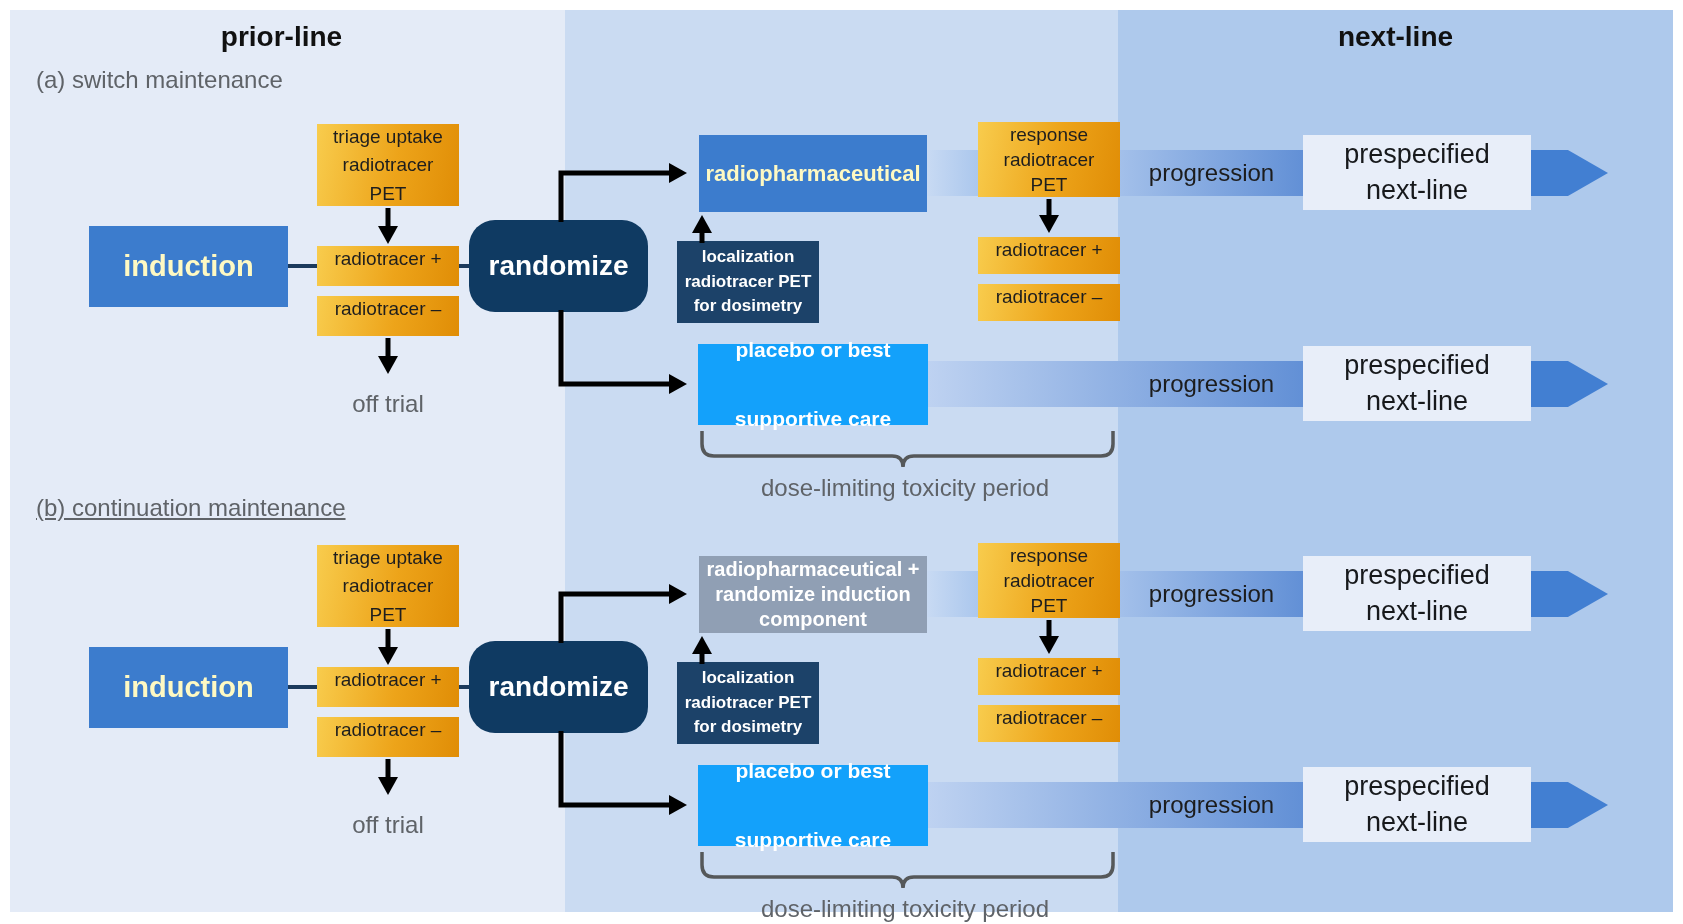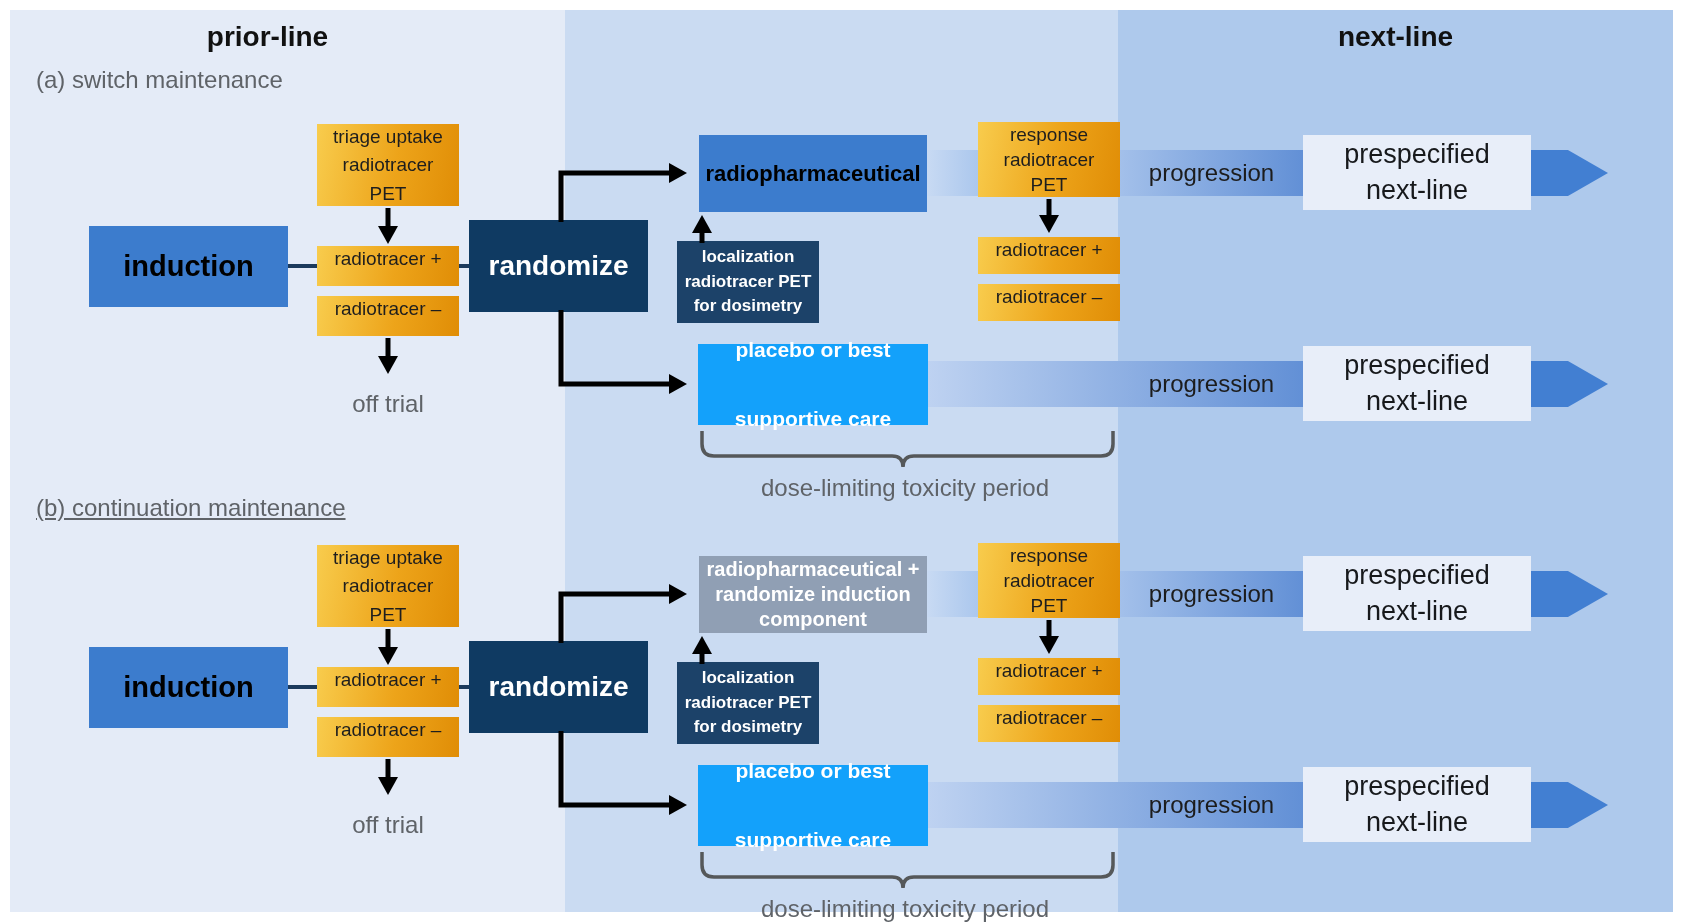--- a/index.html
+++ b/index.html
@@ -4,33 +4,33 @@
 <style>
   html,body{margin:0;padding:0;background:#fff;}
   .fig{position:relative;width:1683px;height:924px;background:var(--page-bg,#fff);
        font-family:"Liberation Sans", sans-serif;overflow:hidden;}
   .band{position:absolute;top:10px;height:902px;}
   .band.prior{left:10px;width:555px;background:var(--band-prior);}
   .band.maint{left:565px;width:553px;background:var(--band-maintenance);}
   .band.next{left:1118px;width:555px;background:var(--band-next);}
   .colhead{position:absolute;top:20px;height:34px;font-size:28px;font-weight:bold;
            color:var(--text-dark);text-align:center;line-height:34px;}
-  .colhead.h1{left:14px;width:507px;text-align:center;}
+  .colhead.h1{left:28px;width:507px;text-align:center;}
   .colhead.h2{left:565px;width:553px;}
   .colhead.h3{left:1118px;width:555px;}
   .plabel{position:absolute;left:36px;font-size:24px;color:var(--text-gray);}
   .box{position:absolute;display:flex;flex-direction:column;align-items:center;
        justify-content:center;text-align:center;}
   .ln{display:block;}
   .ln:empty{display:none;}
   .gold{background:linear-gradient(100deg,var(--gold-light) 0%,#eda41a 55%,var(--gold-dark) 100%);
         color:#1e1e1e;font-size:19px;justify-content:space-between;}
   .gold .ln{line-height:1.32;}
-  .blue{background:var(--blue);color:#000000;}
-  .navy{background:var(--navy);color:#fff;}
+  .blue{background:var(--blue);color:#fef9c3;}
+  .navy{background:var(--navy);color:#fff;border-radius:26px;}
   .navy2{background:var(--navy2);color:#fff;font-size:17px;font-weight:bold;}
   .navy2 .ln{line-height:1.45;}
   .sky{background:var(--sky);color:#fff;font-size:21px;font-weight:bold;gap:40px;}
   .sky .ln{line-height:1.35;}
   .grayb{background:var(--gray-box);color:#fff;font-size:20px;}
   .grayb .ln{line-height:1.25;}
   .pale{background:var(--pale-box);color:#17191c;font-size:27px;}
   .pale .ln{line-height:1.3;}
   .gtext{position:absolute;color:var(--text-gray);text-align:center;font-size:24px;margin-top:12px;}
   .prog{position:absolute;left:1120px;width:183px;height:28px;font-size:24px;

